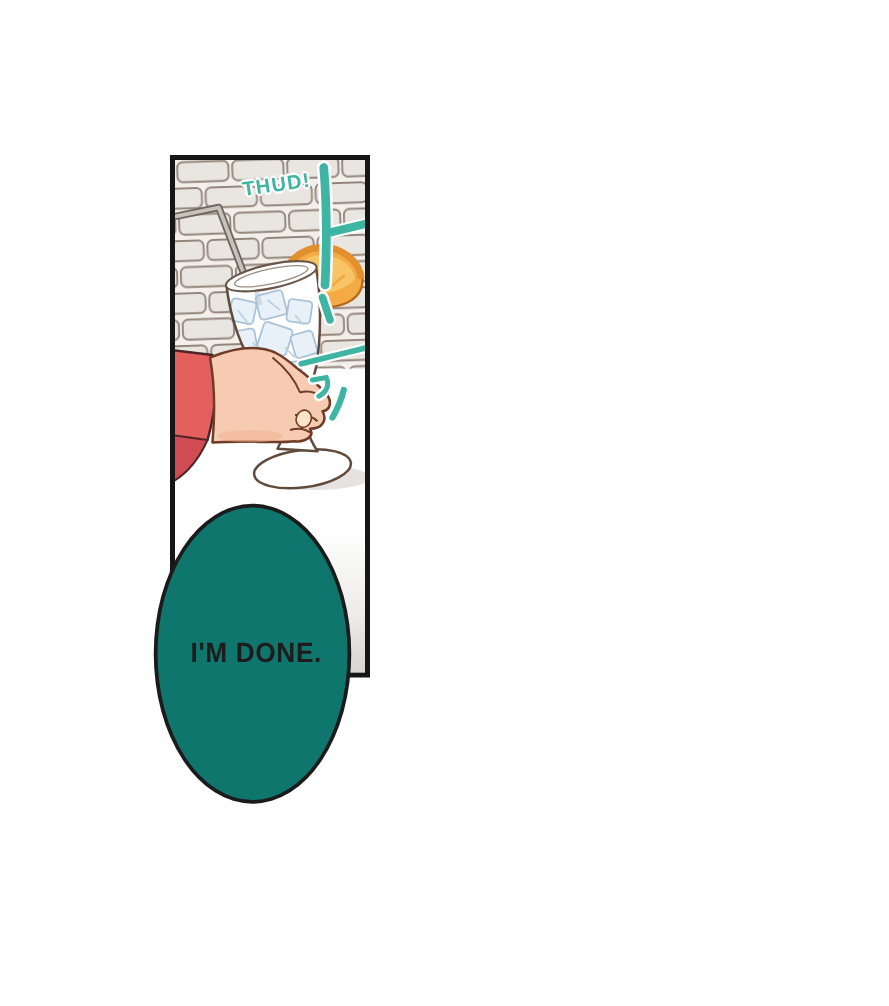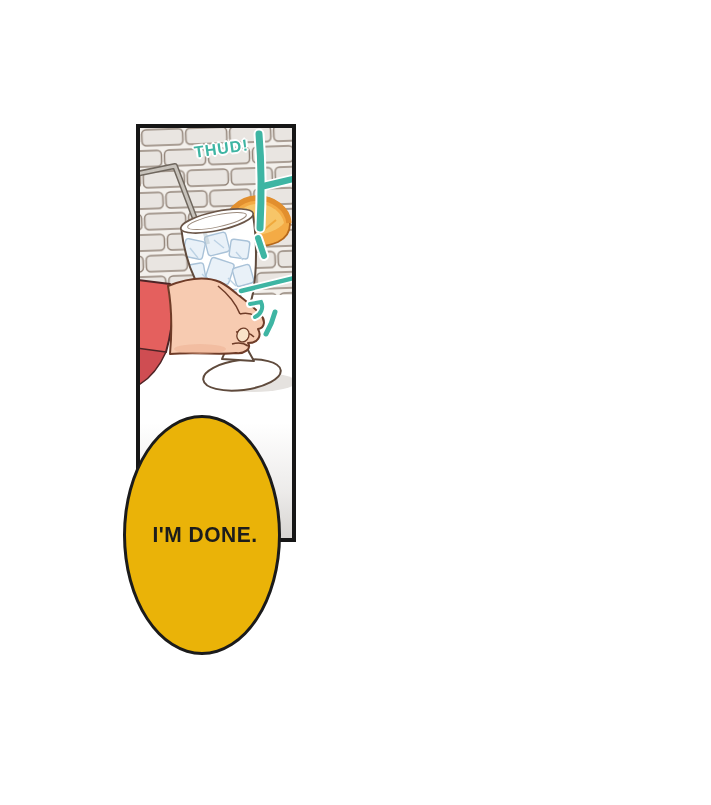--- a/index.html
+++ b/index.html
@@ -9,22 +9,22 @@
          border:4px solid #161616;background:#ffffff;overflow:hidden;z-index:1;}
   .panel svg{position:absolute;left:0;top:0;}
   .sfx{position:absolute;left:54px;top:13px;z-index:3;
        transform:rotate(-8deg);
        font-weight:800;font-size:16px;line-height:1;letter-spacing:1px;
        color:var(--teal,#3eb5a3);
        text-shadow:-2px 0 #fff,2px 0 #fff,0 -2px #fff,0 2px #fff,
                    -1px -1px #fff,1px -1px #fff,-1px 1px #fff,1px 1px #fff;}
   .panel-shade{position:absolute;left:0;bottom:0;width:100%;height:115px;z-index:2;
        background:linear-gradient(to bottom,rgba(219,216,213,0) 0%,rgba(214,211,208,0.45) 60%,rgba(208,205,202,0.85) 100%);}
-  .bubble{position:absolute;left:123px;top:415px;width:152px;height:234px;
-       background:#eab308;border:3.5px solid #1b1b1b;border-radius:50%;z-index:5;
+  .bubble{position:absolute;left:123px;top:403px;width:152px;height:234px;
+       background:#0f766e;border:3.5px solid #1b1b1b;border-radius:50%;z-index:5;
        display:flex;align-items:center;justify-content:center;}
   .bubble-text{font-weight:700;font-size:21px;letter-spacing:0.5px;color:#1c1c1c;
        transform:scaleY(1.06);padding-left:6px;white-space:nowrap;}
   .teal{stroke:var(--teal,#3eb5a3);}
   .halo{stroke:#ffffff;}
 </style>
 </head>
 <body>
 
 <div class="canvas">

